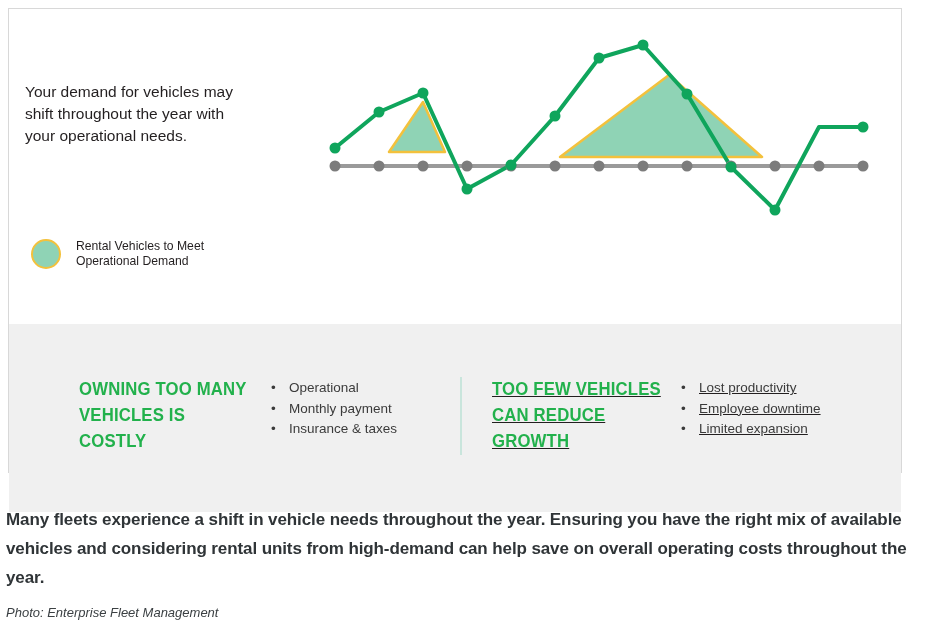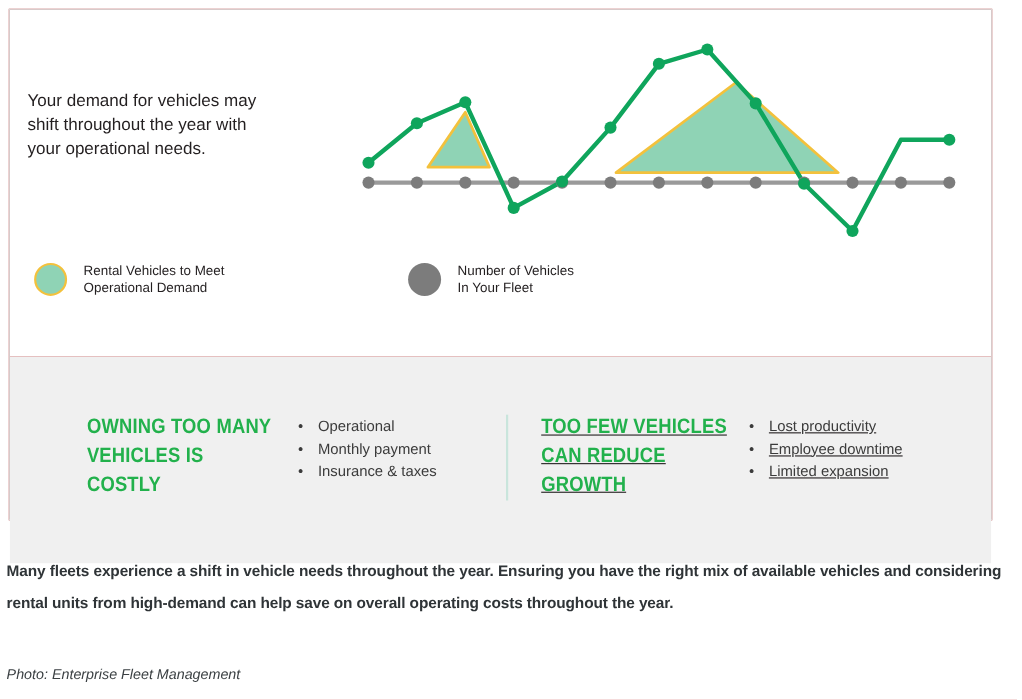--- a/index.html
+++ b/index.html
@@ -16,21 +16,21 @@
   }
 
   
   .infographic {
     position: absolute;
     left: 8px;
     top: 8px;
     width: 894px;
     height: 465px;
     border: 1px solid #d8d8d8;
-    background: #b91c1c;
+    background: #fca5a5;
     box-sizing: border-box;
   }
 
   .panel-top {
     position: absolute;
     left: 0; top: 0;
     width: 100%;
     height: 315px;
     background: #ffffff;
   }
@@ -160,21 +160,21 @@
   }
 
   
   .caption {
     position: absolute;
     left: 6px;
     top: 505px;
     width: 915px;
     font-family: "Liberation Sans Narrow", "Liberation Sans", sans-serif;
     font-weight: bold;
-    font-size: 14px;
+    font-size: 17px;
     line-height: 29px;
     color: #2f3437;
     letter-spacing: -0.1px;
   }
   .credit {
     position: absolute;
     left: 6px;
     top: 605px;
     font-family: "Liberation Sans Narrow", "Liberation Sans", sans-serif;
     font-style: italic;
@@ -237,25 +237,20 @@
     </div>
 
     <div class="legend">
 
       <div class="legend-item li0">
         <span class="swatch mint"></span>
         <span class="legend-label">Rental Vehicles to Meet
 Operational Demand</span>
       </div>
 
-      <div class="legend-item li1">
-        <span class="swatch gray"></span>
-        <span class="legend-label">Number of Vehicles
-In Your Fleet</span>
-      </div>
 
 
     </div>
   </div>
 
   <div class="panel-bottom">
 
     <div class="col c0">
       <div class="col-title">OWNING TOO MANY
 VEHICLES IS COSTLY</div>

